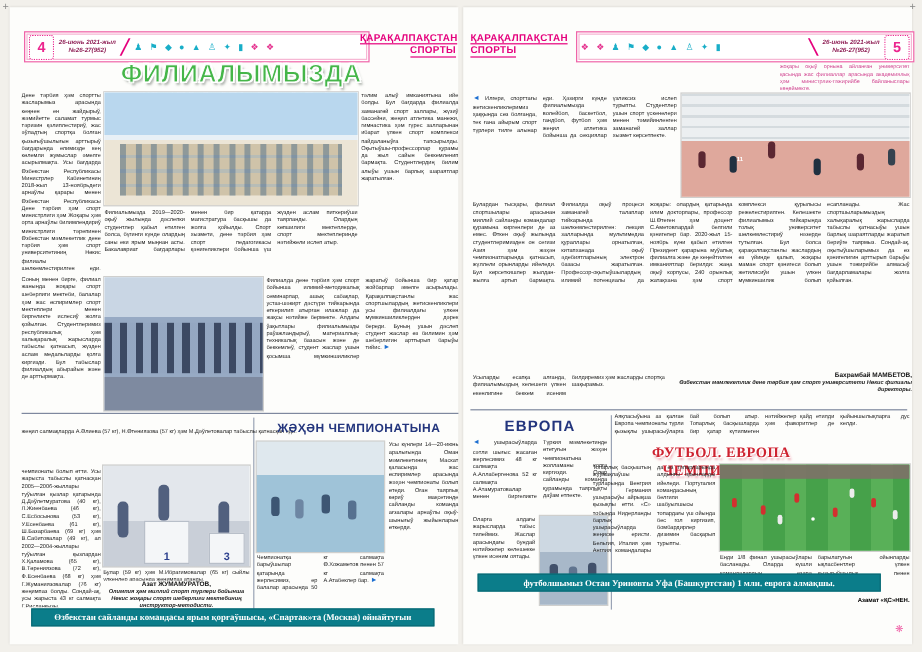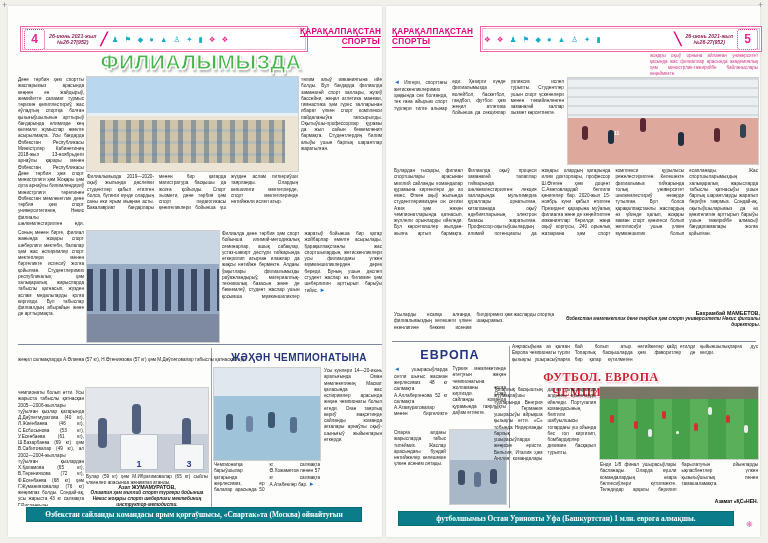--- a/index.html
+++ b/index.html
@@ -199,16 +199,16 @@
   <div class="abs hl-red" style="left:108px;top:364px;width:214px;font-size:12px;letter-spacing:.5px;text-align:center;">ФУТБОЛ. ЕВРОПА ЧЕМПИОНАТЫ</div>
   <div class="abs tx c2" style="left:108px;top:381px;width:102px;height:116px;">Топарлық басқыштың жуўмақлаўшы турларында Венгрия — Германия ушырасыўы айрықша қызықлы өтти. «С» тобында Нидерланды барлық ушырасыўларда жеңиске еристи. Бельгия, Италия ҳәм Англия командалары да өз топарларында алдынғы орынларды ийеледи. Португалия командасының белгили шабуылшысы топардағы үш ойында бес гол киргизип, бомбардирлер дизимин басқарып турыпты.</div>
   <div class="abs photo ph-football" style="left:214px;top:381px;width:158px;height:72px;">
     <div class="crowd"></div>
     <div class="fig" style="left:10px;top:28px;"></div>
     <div class="ball" style="left:76px;top:44px;"></div>
   </div>
   <div class="abs tx c2" style="left:214px;top:456px;width:158px;height:36px;">Енди 1/8 финал ушырасыўлары басланады. Оларда күшли командалардың өзара беллесиўлери күтилмекте. Теледидар арқалы берилип барылатуғын ойынларды ықласбентлер үлкен қызығыўшылық пенен тамашаламақта.</div>
   <div class="abs" style="left:274px;top:492px;width:98px;font-size:5px;font-weight:bold;text-align:right;">Азамат «ҚС»НЕН.</div>
 
-  <div class="abs caption-bar" style="left:12px;top:505px;width:334px;height:13px;">футболшымыз Остан Уриновты Уфа (Башкуртстан) 1 млн. еврога алмақшы.</div>
+  <div class="abs caption-bar" style="left:12px;top:472px;width:334px;height:13px;">футболшымыз Остан Уриновты Уфа (Башкуртстан) 1 млн. еврога алмақшы.</div>
 
   <div class="abs ornament" style="left:360px;top:514px;">❋</div>
 </div>
 
 </body></html>

